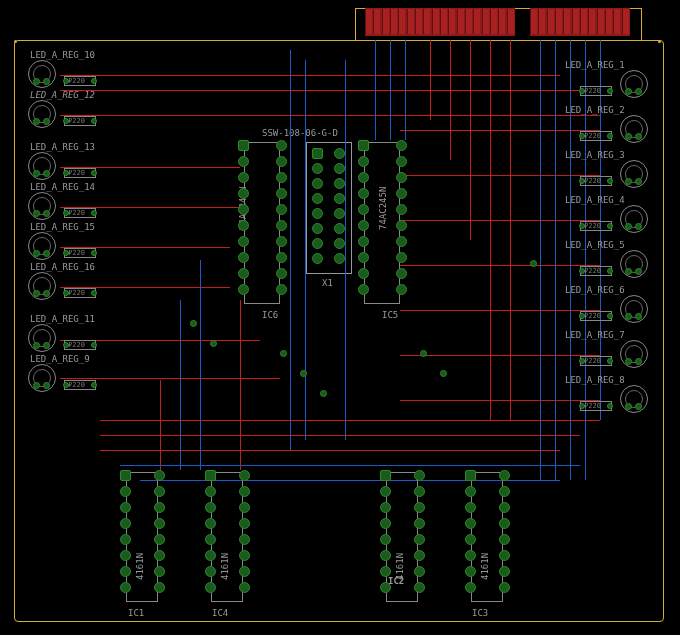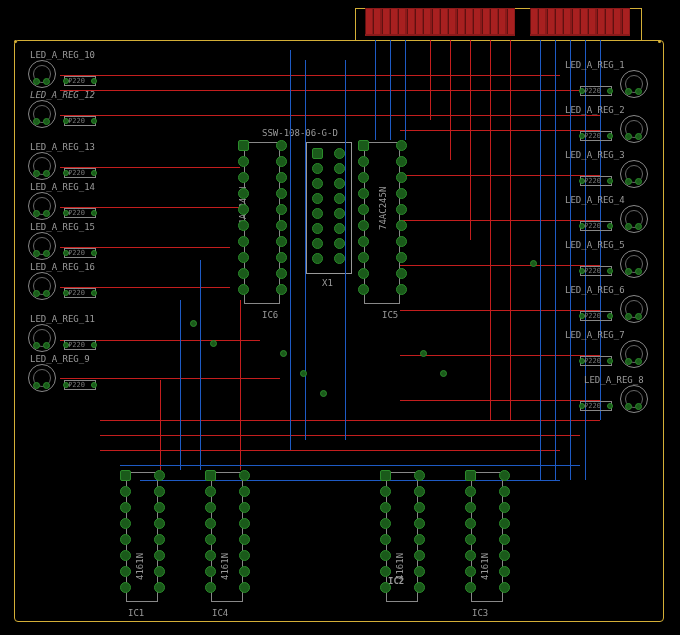--- a/index.html
+++ b/index.html
@@ -223,21 +223,21 @@
     <div class="resval" style="left: 584px; top: 312px;">₽220</div>
     <div class="pad" style="left: 625px; top: 313px; width: 5px; height: 5px;"></div>
     <div class="pad" style="left: 635px; top: 313px; width: 5px; height: 5px;"></div>
     <div class="led" style="left: 620px; top: 340px;"></div>
     <div class="label" style="left: 565px; top: 330px;">LED_A_REG_7</div>
     <div class="res" style="left: 580px; top: 356px;"></div>
     <div class="resval" style="left: 584px; top: 357px;">₽220</div>
     <div class="pad" style="left: 625px; top: 358px; width: 5px; height: 5px;"></div>
     <div class="pad" style="left: 635px; top: 358px; width: 5px; height: 5px;"></div>
     <div class="led" style="left: 620px; top: 385px;"></div>
-    <div class="label" style="left: 584px; top: 375px;">LED_A_REG_8</div>
+    <div class="label" style="left: 565px; top: 375px;">LED_A_REG_8</div>
     <div class="res" style="left: 580px; top: 401px;"></div>
     <div class="resval" style="left: 584px; top: 402px;">₽220</div>
     <div class="pad" style="left: 625px; top: 403px; width: 5px; height: 5px;"></div>
     <div class="pad" style="left: 635px; top: 403px; width: 5px; height: 5px;"></div>
     <div class="ic-outline" style="left: 244px; top: 142px; width: 34px; height: 160px;"></div>
     <div class="pad oct" style="left: 238px; top: 140px;"></div>
     <div class="pad" style="left: 276px; top: 140px;"></div>
     <div class="pad" style="left: 238px; top: 156px;"></div>
     <div class="pad" style="left: 276px; top: 156px;"></div>
     <div class="pad" style="left: 238px; top: 172px;"></div>

